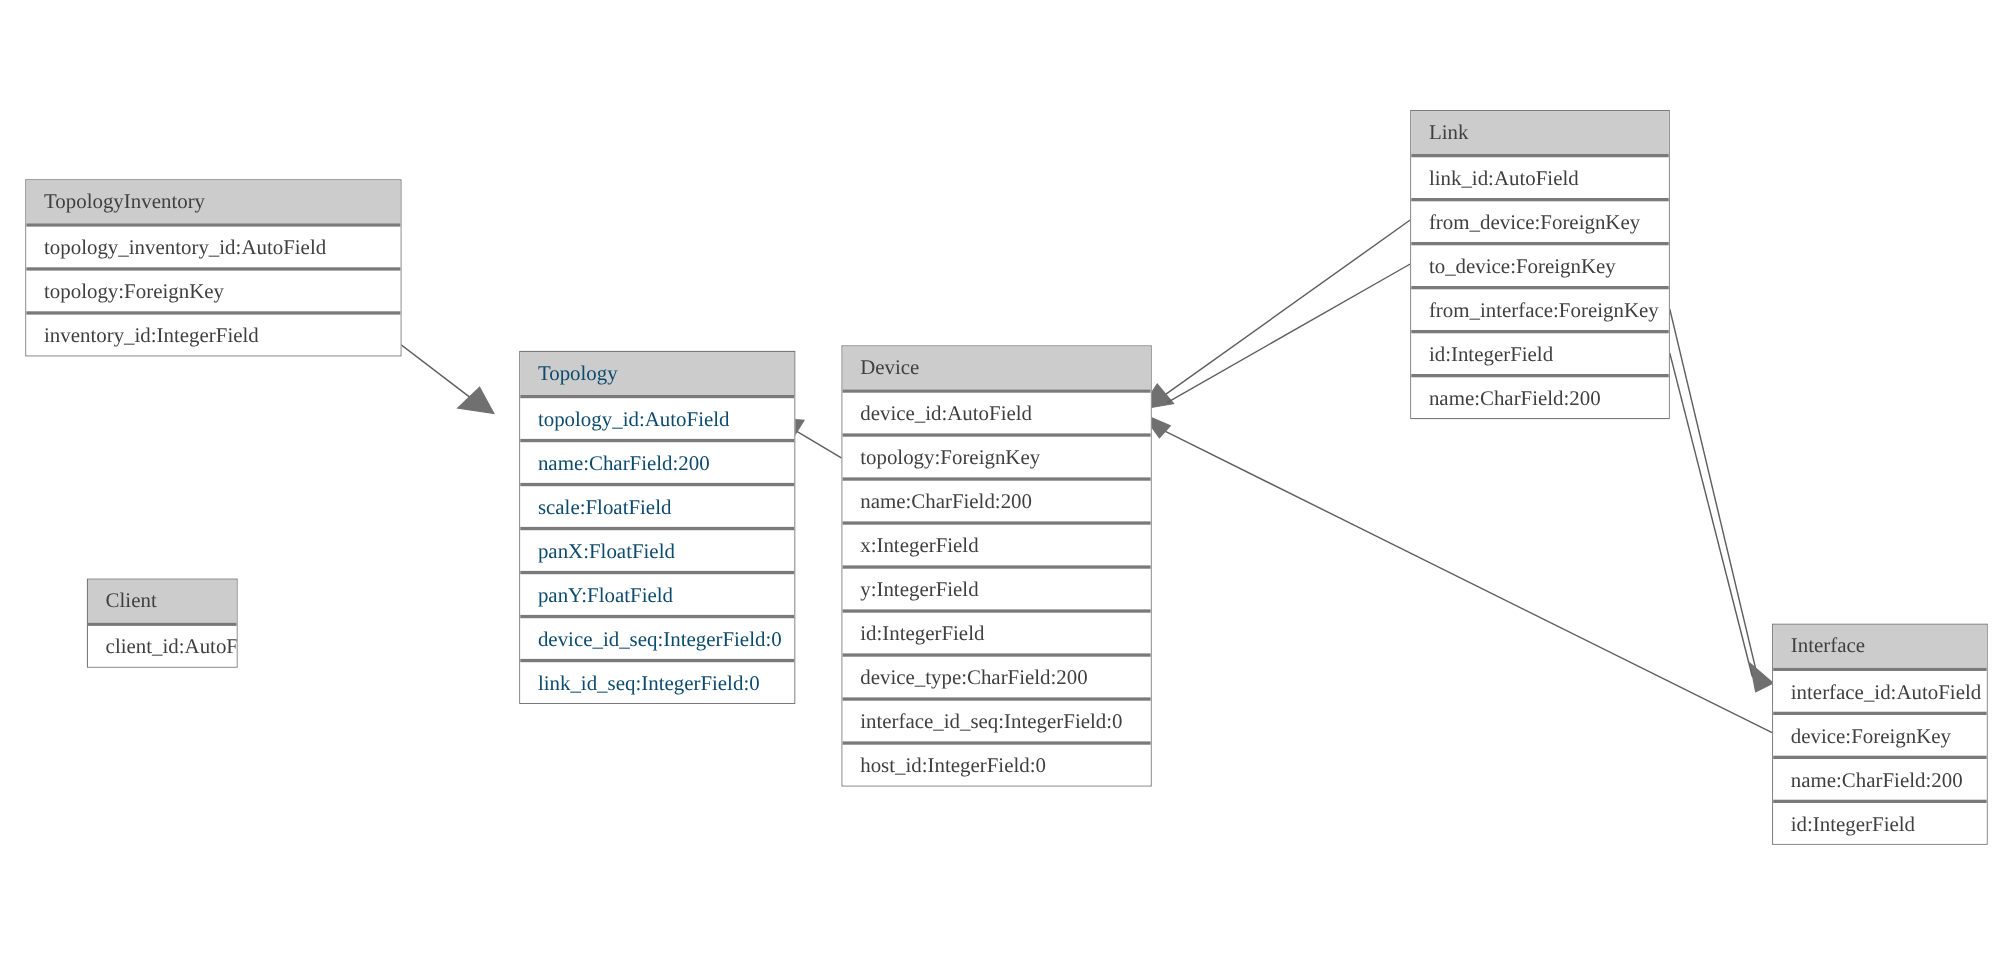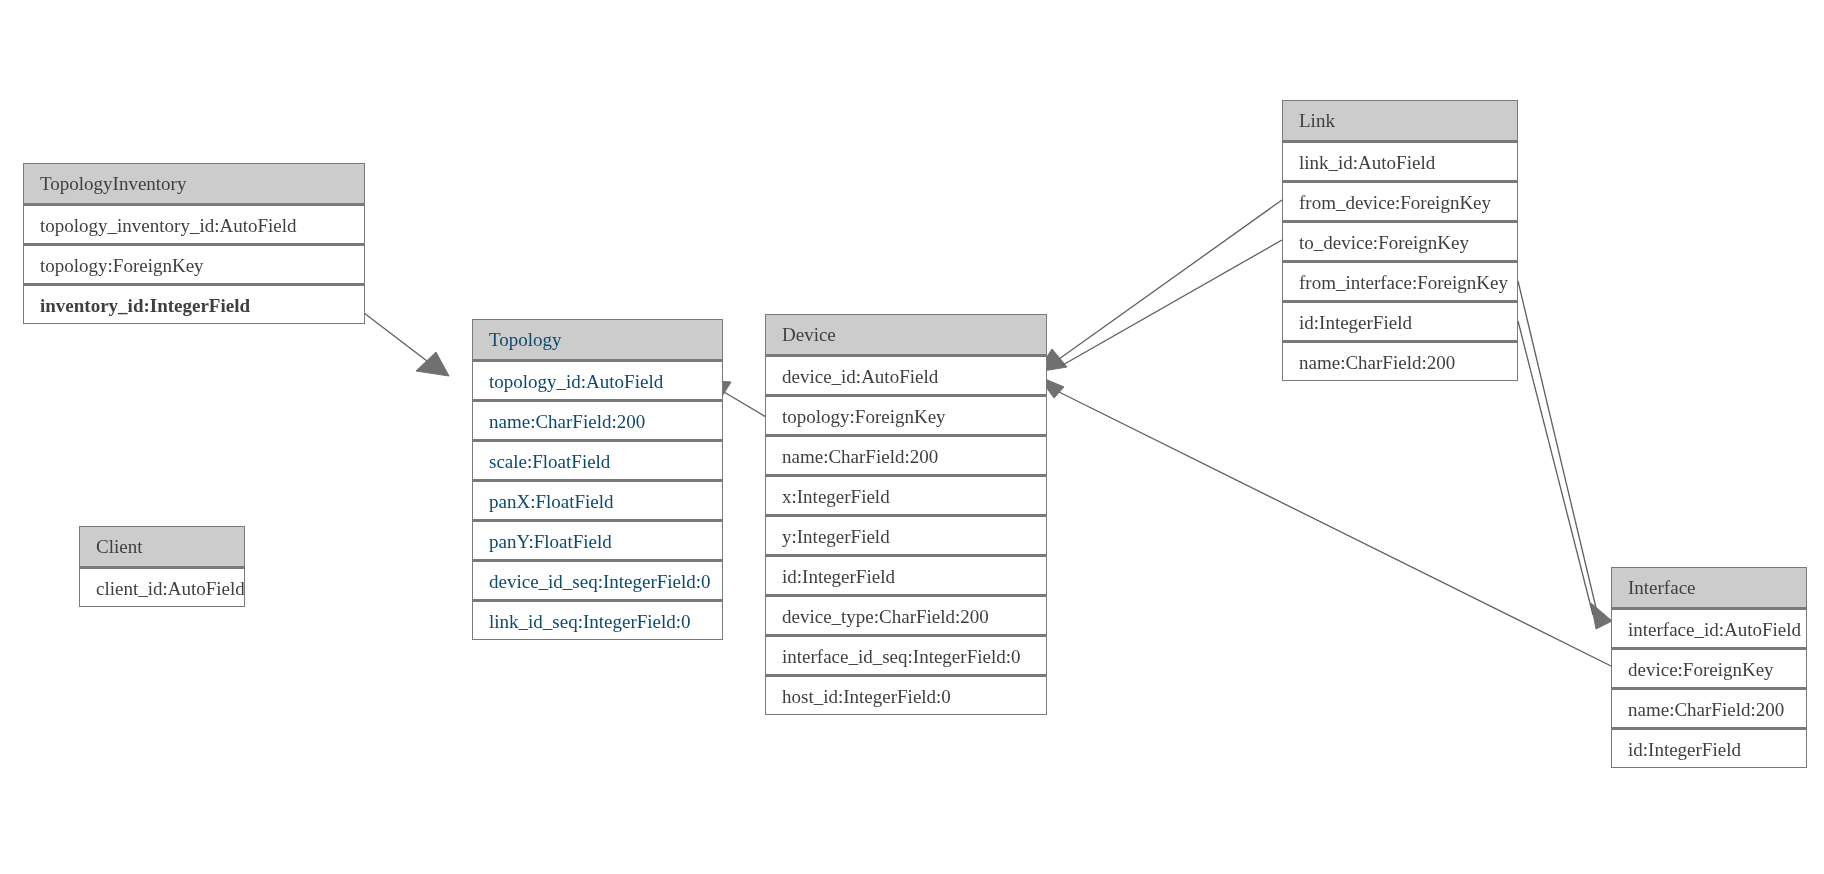--- a/index.html
+++ b/index.html
@@ -62,33 +62,33 @@
       <line x1="1611" y1="666" x2="1059" y2="392" stroke="#5f5f5f" stroke-width="1.3"></line>
       <polygon points="1038,376 1064,387 1054,398" fill="#707070" stroke="#707070"></polygon>
       <line x1="1518" y1="281" x2="1597" y2="612" stroke="#5f5f5f" stroke-width="1.3"></line>
       <polygon points="1612,621 1591,603 1596,629" fill="#707070" stroke="#707070"></polygon>
       <line x1="1518" y1="321" x2="1593" y2="615" stroke="#5f5f5f" stroke-width="1.3"></line>
     </svg>
 <div class="entity" style="left: 23px; top: 163px; width: 342px; border-color: rgb(122, 122, 122); color: rgb(63, 63, 63);">
       <div class="entity-header" style="background: rgb(204, 204, 204);">TopologyInventory</div>
       <div class="entity-row" style="border-top-color: rgb(122, 122, 122); background: rgb(255, 255, 255);">topology_inventory_id:AutoField</div>
       <div class="entity-row" style="border-top-color: rgb(122, 122, 122); background: rgb(255, 255, 255);">topology:ForeignKey</div>
-      <div class="entity-row" style="border-top-color: rgb(122, 122, 122); background: rgb(255, 255, 255); font-weight: bold;">inventory_id:IntegerField</div>
+      <div class="entity-row" style="border-top-color: rgb(122, 122, 122); background: rgb(255, 255, 255);">inventory_id:IntegerField</div>
     </div>
     <div class="entity" style="left: 448px; top: 319px; width: 251px; border-color: rgb(122, 122, 122); color: #0c4a6e; margin-left: 24px;">
       <div class="entity-header" style="background: rgb(204, 204, 204);">Topology</div>
       <div class="entity-row" style="border-top-color: rgb(122, 122, 122); background: rgb(255, 255, 255);">topology_id:AutoField</div>
       <div class="entity-row" style="border-top-color: rgb(122, 122, 122); background: rgb(255, 255, 255);">name:CharField:200</div>
       <div class="entity-row" style="border-top-color: rgb(122, 122, 122); background: rgb(255, 255, 255);">scale:FloatField</div>
       <div class="entity-row" style="border-top-color: rgb(122, 122, 122); background: rgb(255, 255, 255);">panX:FloatField</div>
       <div class="entity-row" style="border-top-color: rgb(122, 122, 122); background: rgb(255, 255, 255);">panY:FloatField</div>
       <div class="entity-row" style="border-top-color: rgb(122, 122, 122); background: rgb(255, 255, 255);">device_id_seq:IntegerField:0</div>
       <div class="entity-row" style="border-top-color: rgb(122, 122, 122); background: rgb(255, 255, 255);">link_id_seq:IntegerField:0</div>
     </div>
-    <div class="entity" style="left: 79px; top: 526px; width: 166px; border-color: rgb(122, 122, 122); color: rgb(63, 63, 63);">
+    <div class="entity" style="left: 79px; top: 526px; width: 137px; border-color: rgb(122, 122, 122); color: rgb(63, 63, 63);">
       <div class="entity-header" style="background: rgb(204, 204, 204);">Client</div>
       <div class="entity-row" style="border-top-color: rgb(122, 122, 122); background: rgb(255, 255, 255);">client_id:AutoField</div>
     </div>
     <div class="entity" style="left: 765px; top: 314px; width: 282px; border-color: rgb(122, 122, 122); color: rgb(63, 63, 63);">
       <div class="entity-header" style="background: rgb(204, 204, 204);">Device</div>
       <div class="entity-row" style="border-top-color: rgb(122, 122, 122); background: rgb(255, 255, 255);">device_id:AutoField</div>
       <div class="entity-row" style="border-top-color: rgb(122, 122, 122); background: rgb(255, 255, 255);">topology:ForeignKey</div>
       <div class="entity-row" style="border-top-color: rgb(122, 122, 122); background: rgb(255, 255, 255);">name:CharField:200</div>
       <div class="entity-row" style="border-top-color: rgb(122, 122, 122); background: rgb(255, 255, 255);">x:IntegerField</div>
       <div class="entity-row" style="border-top-color: rgb(122, 122, 122); background: rgb(255, 255, 255);">y:IntegerField</div>

